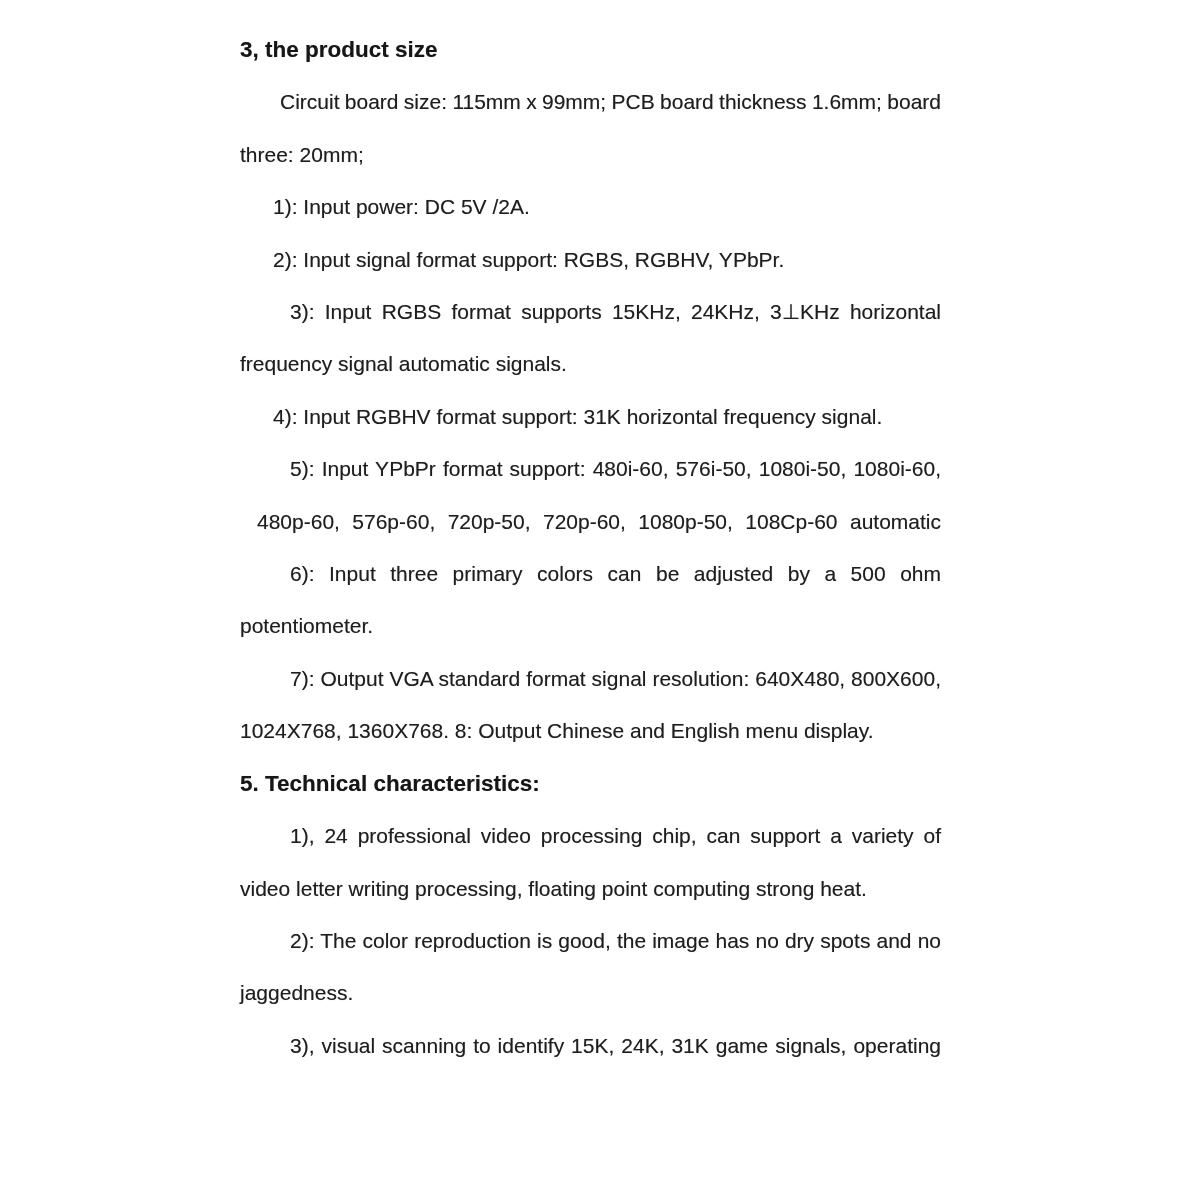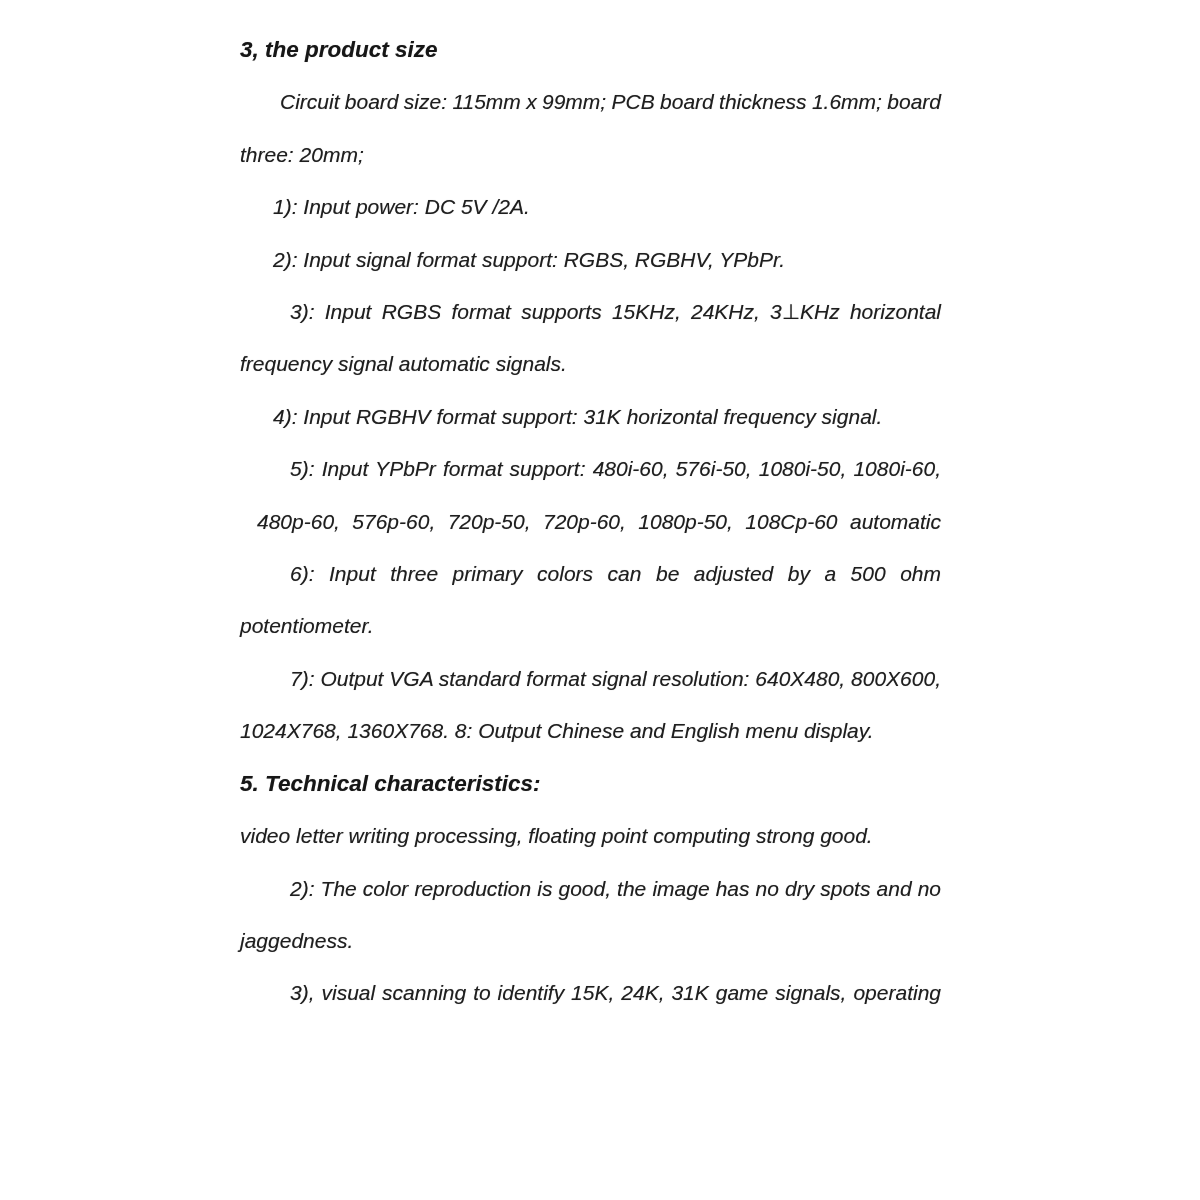--- a/index.html
+++ b/index.html
@@ -17,21 +17,20 @@
     top: 24px;
     width: 701px;
     color: #1e1e1e;
     text-shadow: 0 0 0.7px rgba(25,25,25,0.45);
   }
   .ln {
     font-size: 21px;
     line-height: 52.4px;
     white-space: nowrap;
     text-align: left;
-    font-style: italic;
   }
   .h {
     font-weight: 700;
     font-size: 22.5px;
     color: #161616;
   }
   .j {
     white-space: normal;
     text-align: justify;
     text-align-last: justify;
@@ -56,19 +55,20 @@
     <div class="ln">frequency signal automatic signals.</div>
     <div class="ln i2">4): Input RGBHV format support: 31K horizontal frequency signal.</div>
     <div class="ln i2 j">5): Input YPbPr format support: 480i-60, 576i-50, 1080i-50, 1080i-60,</div>
     <div class="ln j">480p-60, 576p-60, 720p-50, 720p-60, 1080p-50, 108Cp-60 automatic</div>
     <div class="ln i2 j">6): Input three primary colors can be adjusted by a 500 ohm</div>
     <div class="ln">potentiometer.</div>
     <div class="ln i2 j">7): Output VGA standard format signal resolution: 640X480, 800X600,</div>
     <div class="ln">1024X768, 1360X768. 8: Output Chinese and English menu display.</div>
 
     <div class="ln h">5. Technical characteristics:</div>
-    <div class="ln">video letter writing processing, floating point computing strong good.</div>
+    <div class="ln i2 j">1), 24 professional video processing chip, can support a variety of</div>
+    <div class="ln">video letter writing processing, floating point computing strong heat.</div>
     <div class="ln i2 j">2): The color reproduction is good, the image has no dry spots and no</div>
     <div class="ln">jaggedness.</div>
     <div class="ln i2 j">3), visual scanning to identify 15K, 24K, 31K game signals, operating</div>
 
   </div>
 </div>
 
 </body></html>

